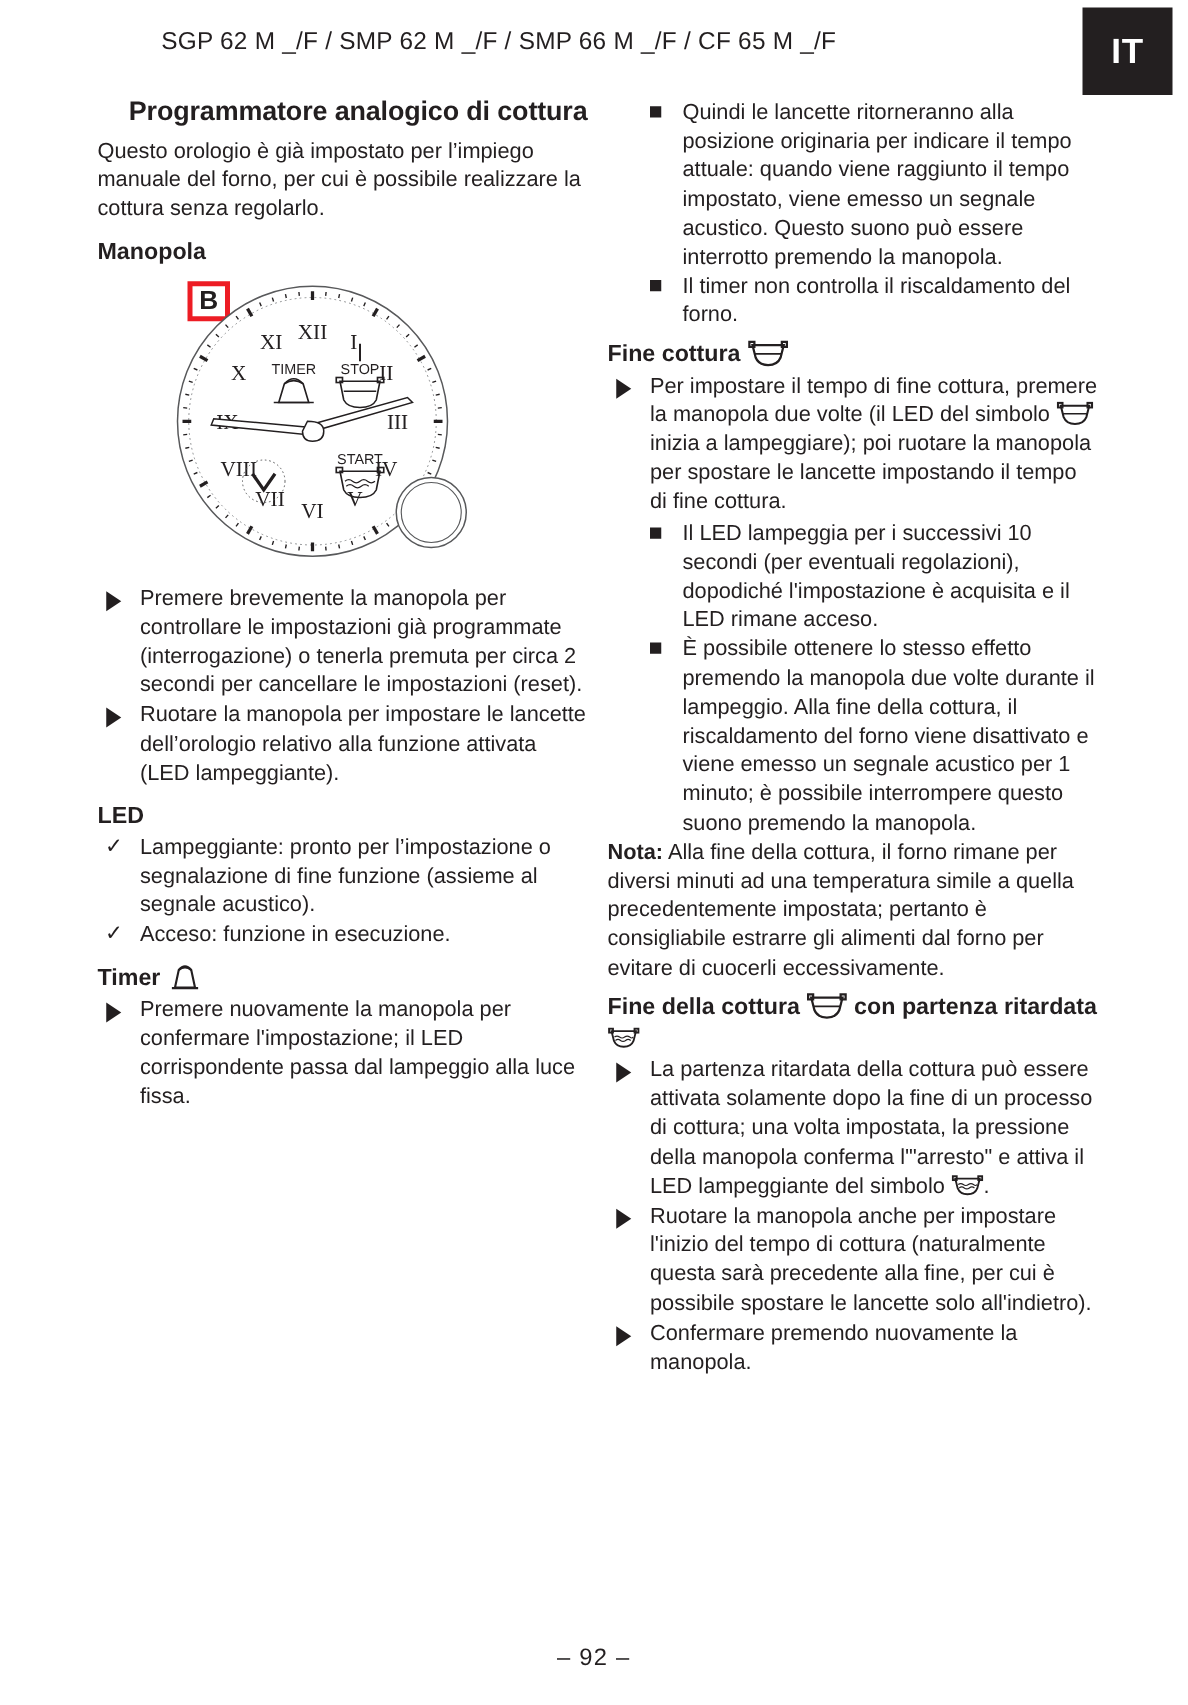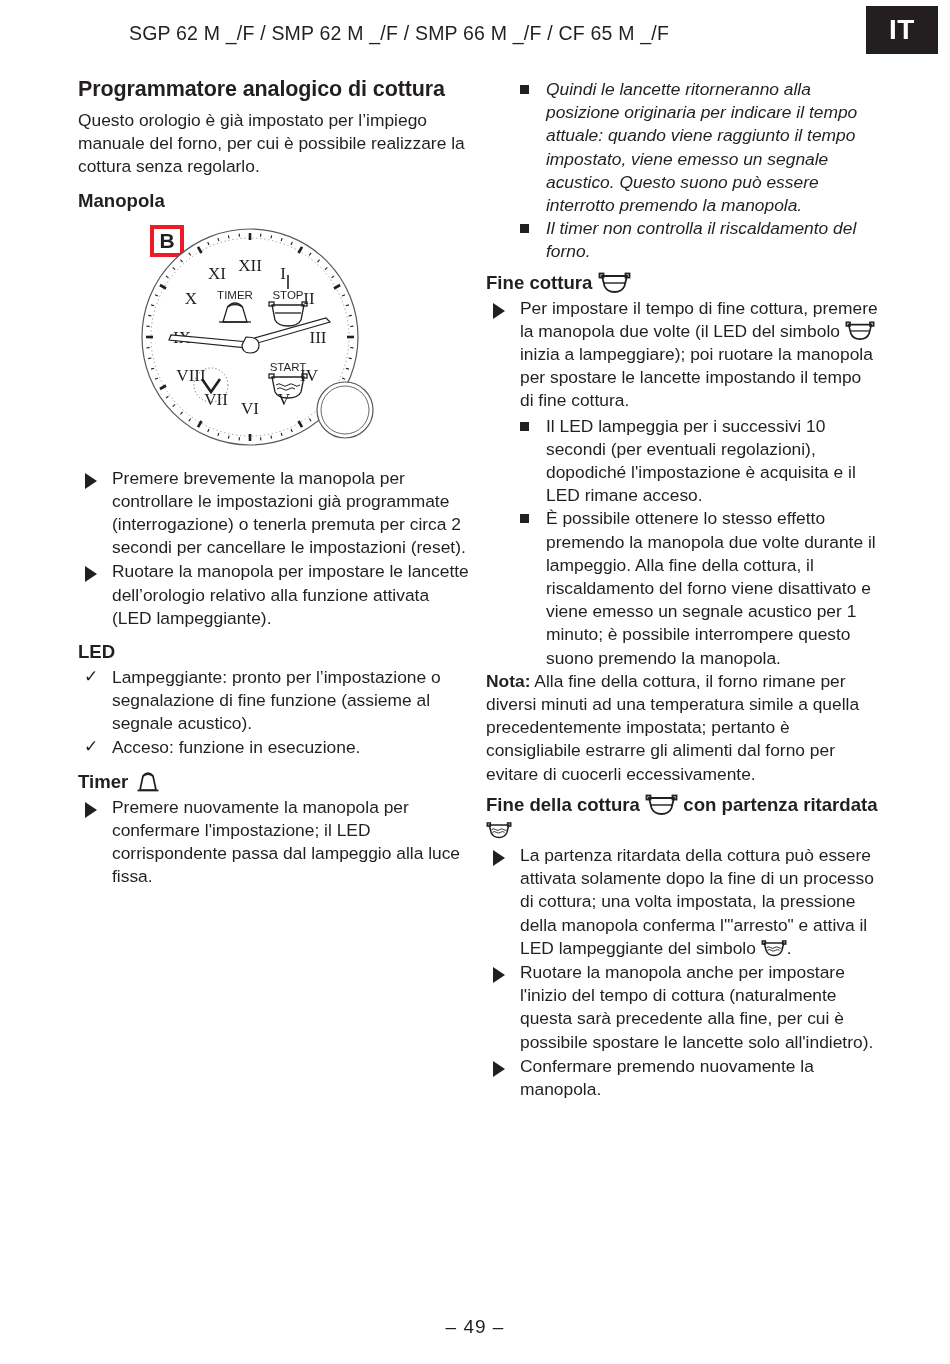--- a/index.html
+++ b/index.html
@@ -15,39 +15,39 @@
   .header {
     position:absolute; left:0; top:0; width:950px; height:62px;
   }
   .header-title {
     position:absolute; left:0; top:22px; width:798px;
     text-align:center; font-size:19.5px; letter-spacing:0.2px;
     color:#231f20;
   }
   .lang-tab {
     position:absolute; right:12px; top:6px;
-    width:72px; height:48px;
+    width:72px; height:70px;
     background:#231f20;
     display:flex; align-items:center; justify-content:center;
   }
   .lang-tab-label {
     color:#ffffff; font-size:28px; font-weight:bold; letter-spacing:0.5px;
   }
 
   
   .col {
     position:absolute; top:76px; width:392px;
     font-size:17.4px; line-height:23.2px;
   }
   .col-left  { left:78px; }
   .col-right { left:486px; }
 
   h2.sec {
     font-size:21.5px; font-weight:bold; line-height:27px;
-    margin:0 0 6px 0; letter-spacing:-0.1px;
+    margin:0 0 6px 0; letter-spacing:-0.1px;text-align:right;
   }
   h3.sub {
     font-size:18.6px; font-weight:bold; line-height:25px;
     margin:9px 0 2px 0;
   }
   h3.sub.tight { margin-top:6px; }
   p.para { margin:0; }
   p.bold-lead { margin:0; }
   p.bold-lead b { font-weight:bold; }
 
@@ -68,21 +68,21 @@
   ul.chk > li::before {
     content:"\2713"; position:absolute; left:6px; top:-1px;
     font-size:17px; line-height:23.2px; color:#231f20;
   }
   ul.sq { margin-left:28px; }
   ul.sq > li { padding-left:32px; margin-top:0px; }
   ul.sq > li::before {
     content:""; position:absolute; left:6px; top:7px;
     width:9px; height:9px; background:#231f20;
   }
-  .ind-sq { margin-left:0px;font-style:italic; }
+  .ind-sq { margin-left:0px; }
 
   
   .icn { display:inline-block; vertical-align:-4px; }
   .icn-pot  { width:30px; height:21px; }
   .icn-pot-h{ width:33px; height:23px; vertical-align:-5px; }
   .icn-bell { width:30px; height:25px; vertical-align:-5px; }
   .icn-pot-sm { width:26px; height:18px; vertical-align:-3px; }
 
   
   .figure {
@@ -361,13 +361,13 @@
           <path d="M7 11 q2.6 -2 5.2 0 q2.6 2 5.2 0 q2.6 -2 5.2 0 q2.6 2 3.4 0" stroke-width="1.2"></path>
           <path d="M8 14.5 q2.6 -2 5.2 0 q2.6 2 5.2 0 q2.6 -2 5.2 0" stroke-width="1.2"></path>
         </g>
       </svg><span>.</span>
     </li>
     <li>Ruotare la manopola anche per impostare l'inizio del tempo di cottura (naturalmente questa sarà precedente alla fine, per cui è possibile spostare le lancette solo all'indietro).</li>
     <li>Confermare premendo nuovamente la manopola.</li>
   </ul>
 </div>
 
-<div class="footer">– 49 –</div>
+<div class="footer">– 92 –</div>
 
 </body></html>

